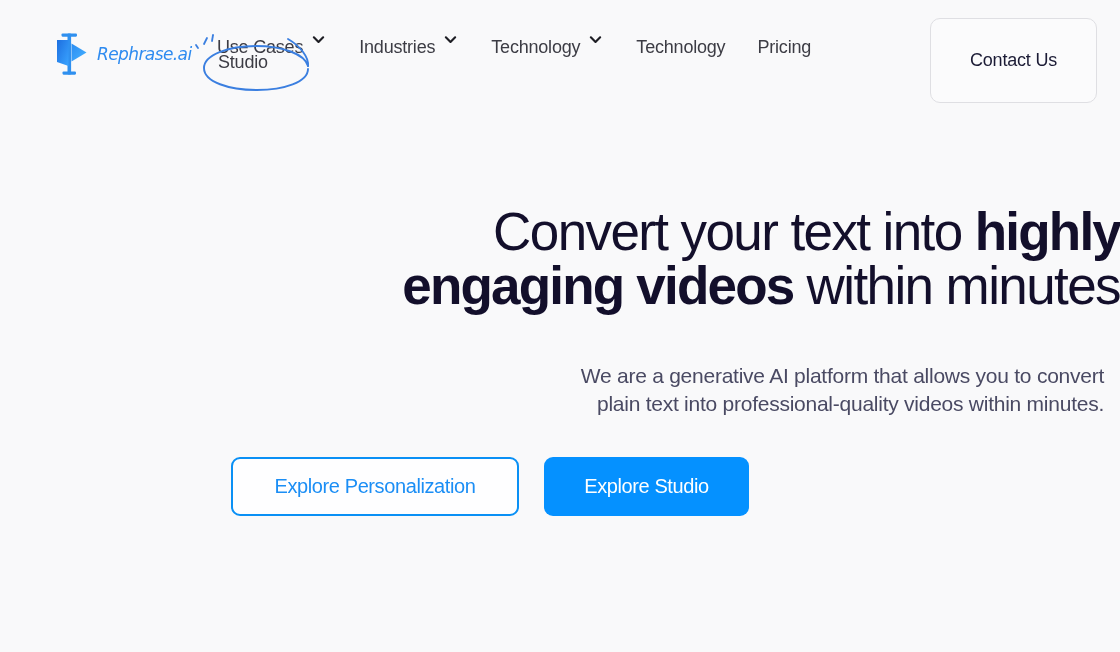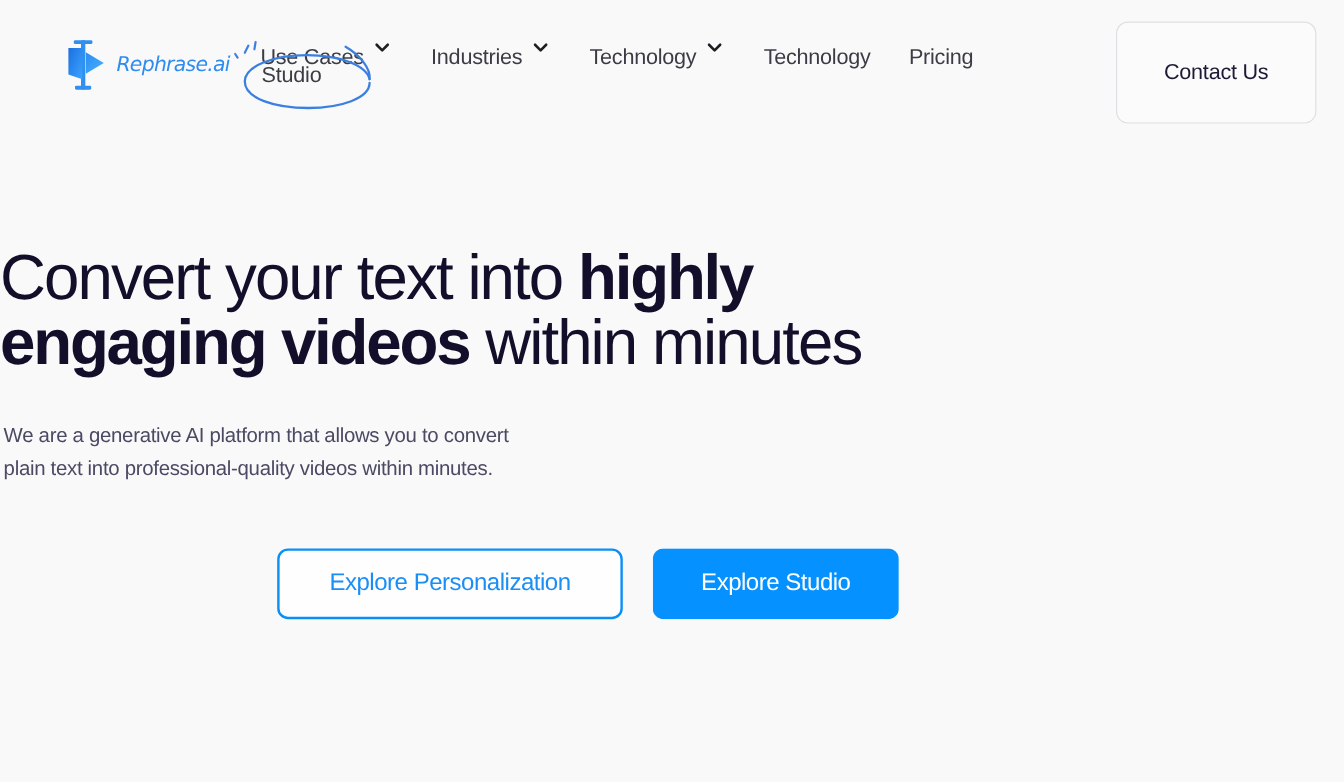--- a/index.html
+++ b/index.html
@@ -129,41 +129,41 @@
     letter-spacing: -0.2px;
     white-space: nowrap;
   }
 
   
   .hero {
     position: absolute;
     top: 205px;
     left: 0;
     width: 1120px;
-    text-align: left;
+    text-align: right;
   }
   .headline {
     margin: 0;
     font-weight: 300;
     font-size: 53px;
     line-height: 54px;
     letter-spacing: -1.6px;
     color: #130f2b;
     font-family: "Liberation Sans", sans-serif;
   }
   .headline .hl-line { display: block; }
   .headline b {
     font-weight: bold;
     letter-spacing: -1.8px;
   }
 
   .subtitle {
-    margin: 3px;
+    margin: 16px;
     padding-top: 33px;
-    font-size: 17px;
+    font-size: 21px;
     line-height: 28px;
     color: #4a4a63;
     letter-spacing: -0.25px;
   }
   .subtitle .sub-line { display: block; }
 
   
   .cta-row {
     position: absolute;
     top: 457px;

